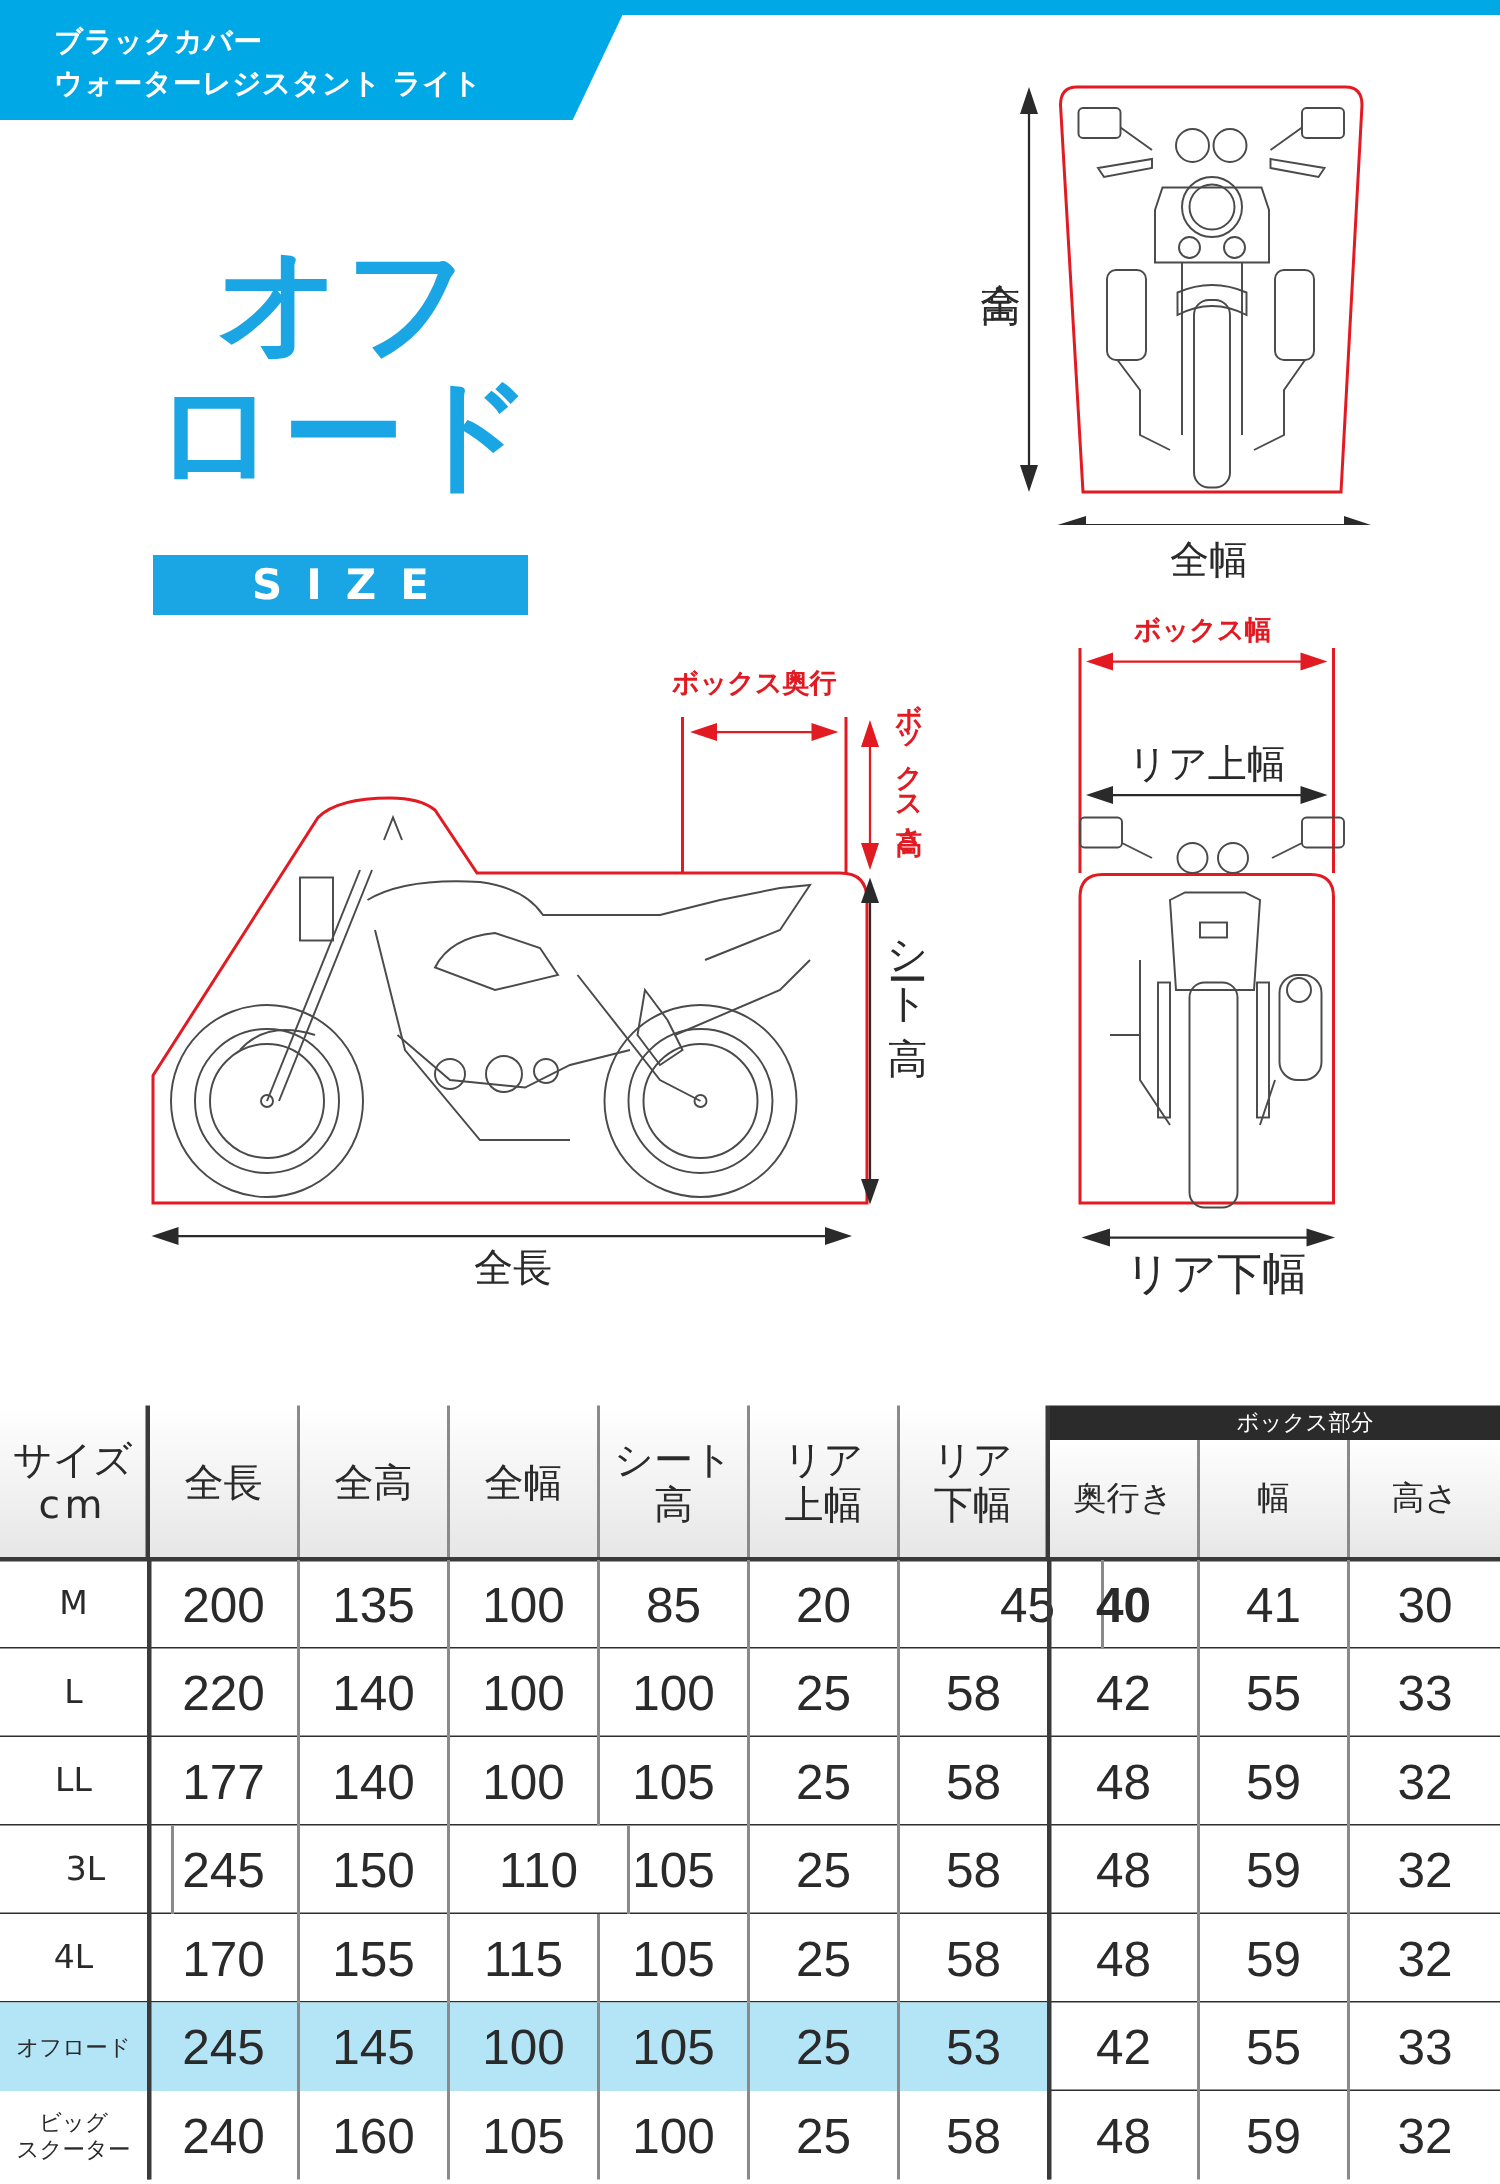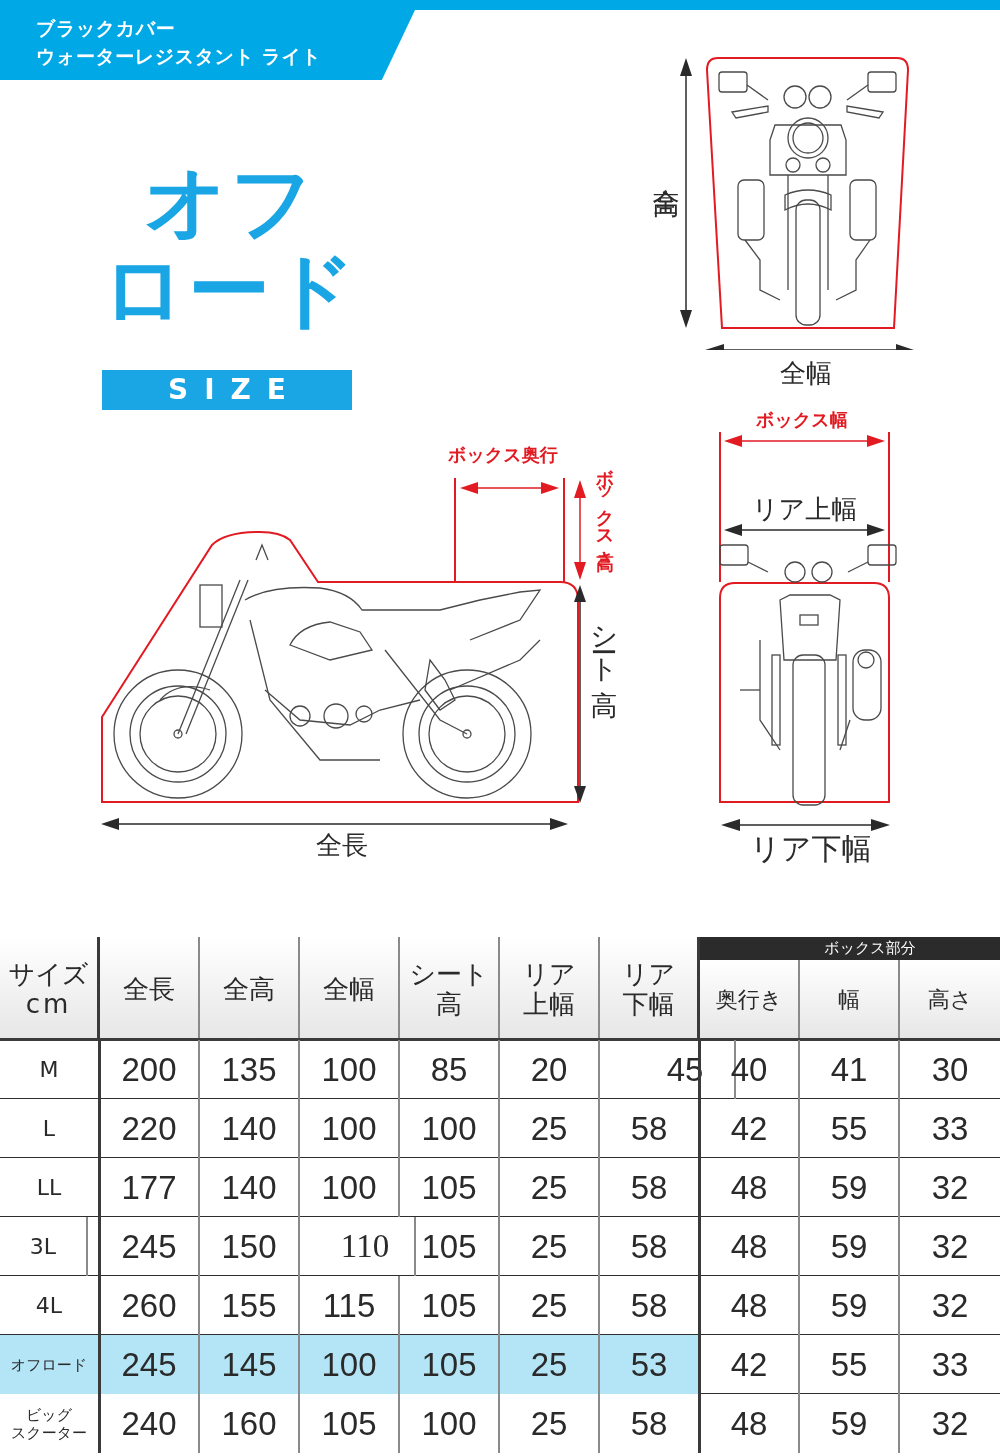--- a/index.html
+++ b/index.html
@@ -223,21 +223,21 @@
   <div style="position:absolute;left:0;top:103px;width:1000px;height:413px;">
 
     <div class="row" style="top:0px;">
       <div class="td size" style="left:0;width:100px;">M</div>
       <div class="td" style="left:100px;width:100px;">200</div>
       <div class="td" style="left:200px;width:100px;">135</div>
       <div class="td" style="left:300px;width:100px;">100</div>
       <div class="td" style="left:400px;width:100px;">85</div>
       <div class="td" style="left:500px;width:100px;">20</div>
       <div class="td" style="left:600px;width:100px;margin-left:36px;">45</div>
-      <div class="td" style="left:700px;width:100px;">40</div>
+      <div class="td" style="left:700px;width:100px;font-weight:bold;">40</div>
       <div class="td" style="left:800px;width:100px;">41</div>
       <div class="td" style="left:900px;width:100px;border-right:none;">30</div>
     </div>
 
     <div class="row" style="top:59px;">
       <div class="td size" style="left:0;width:100px;">L</div>
       <div class="td" style="left:100px;width:100px;">220</div>
       <div class="td" style="left:200px;width:100px;">140</div>
       <div class="td" style="left:300px;width:100px;">100</div>
       <div class="td" style="left:400px;width:100px;">100</div>
@@ -255,35 +255,35 @@
       <div class="td" style="left:300px;width:100px;">100</div>
       <div class="td" style="left:400px;width:100px;">105</div>
       <div class="td" style="left:500px;width:100px;">25</div>
       <div class="td" style="left:600px;width:100px;">58</div>
       <div class="td" style="left:700px;width:100px;">48</div>
       <div class="td" style="left:800px;width:100px;">59</div>
       <div class="td" style="left:900px;width:100px;border-right:none;">32</div>
     </div>
 
     <div class="row" style="top:177px;">
-      <div class="td size" style="left:0;width:88px;">3L</div>
+      <div class="td size" style="left:0;width:116px;">3L</div>
       <div class="td" style="left:100px;width:100px;">245</div>
       <div class="td" style="left:200px;width:100px;">150</div>
-      <div class="td" style="left:316px;width:100px;font-family:Liberation Serif, serif;">110</div>
+      <div class="td" style="left:300px;width:120px;">110</div>
       <div class="td" style="left:400px;width:100px;">105</div>
       <div class="td" style="left:500px;width:100px;">25</div>
       <div class="td" style="left:600px;width:100px;">58</div>
       <div class="td" style="left:700px;width:100px;">48</div>
       <div class="td" style="left:800px;width:100px;">59</div>
       <div class="td" style="left:900px;width:100px;border-right:none;">32</div>
     </div>
 
     <div class="row" style="top:236px;">
       <div class="td size" style="left:0;width:100px;">4L</div>
-      <div class="td" style="left:100px;width:100px;">260</div>
+      <div class="td" style="left:100px;width:100px;">170</div>
       <div class="td" style="left:200px;width:100px;">155</div>
       <div class="td" style="left:300px;width:100px;">115</div>
       <div class="td" style="left:400px;width:100px;">105</div>
       <div class="td" style="left:500px;width:100px;">25</div>
       <div class="td" style="left:600px;width:100px;">58</div>
       <div class="td" style="left:700px;width:100px;">48</div>
       <div class="td" style="left:800px;width:100px;">59</div>
       <div class="td" style="left:900px;width:100px;border-right:none;">32</div>
     </div>
 

